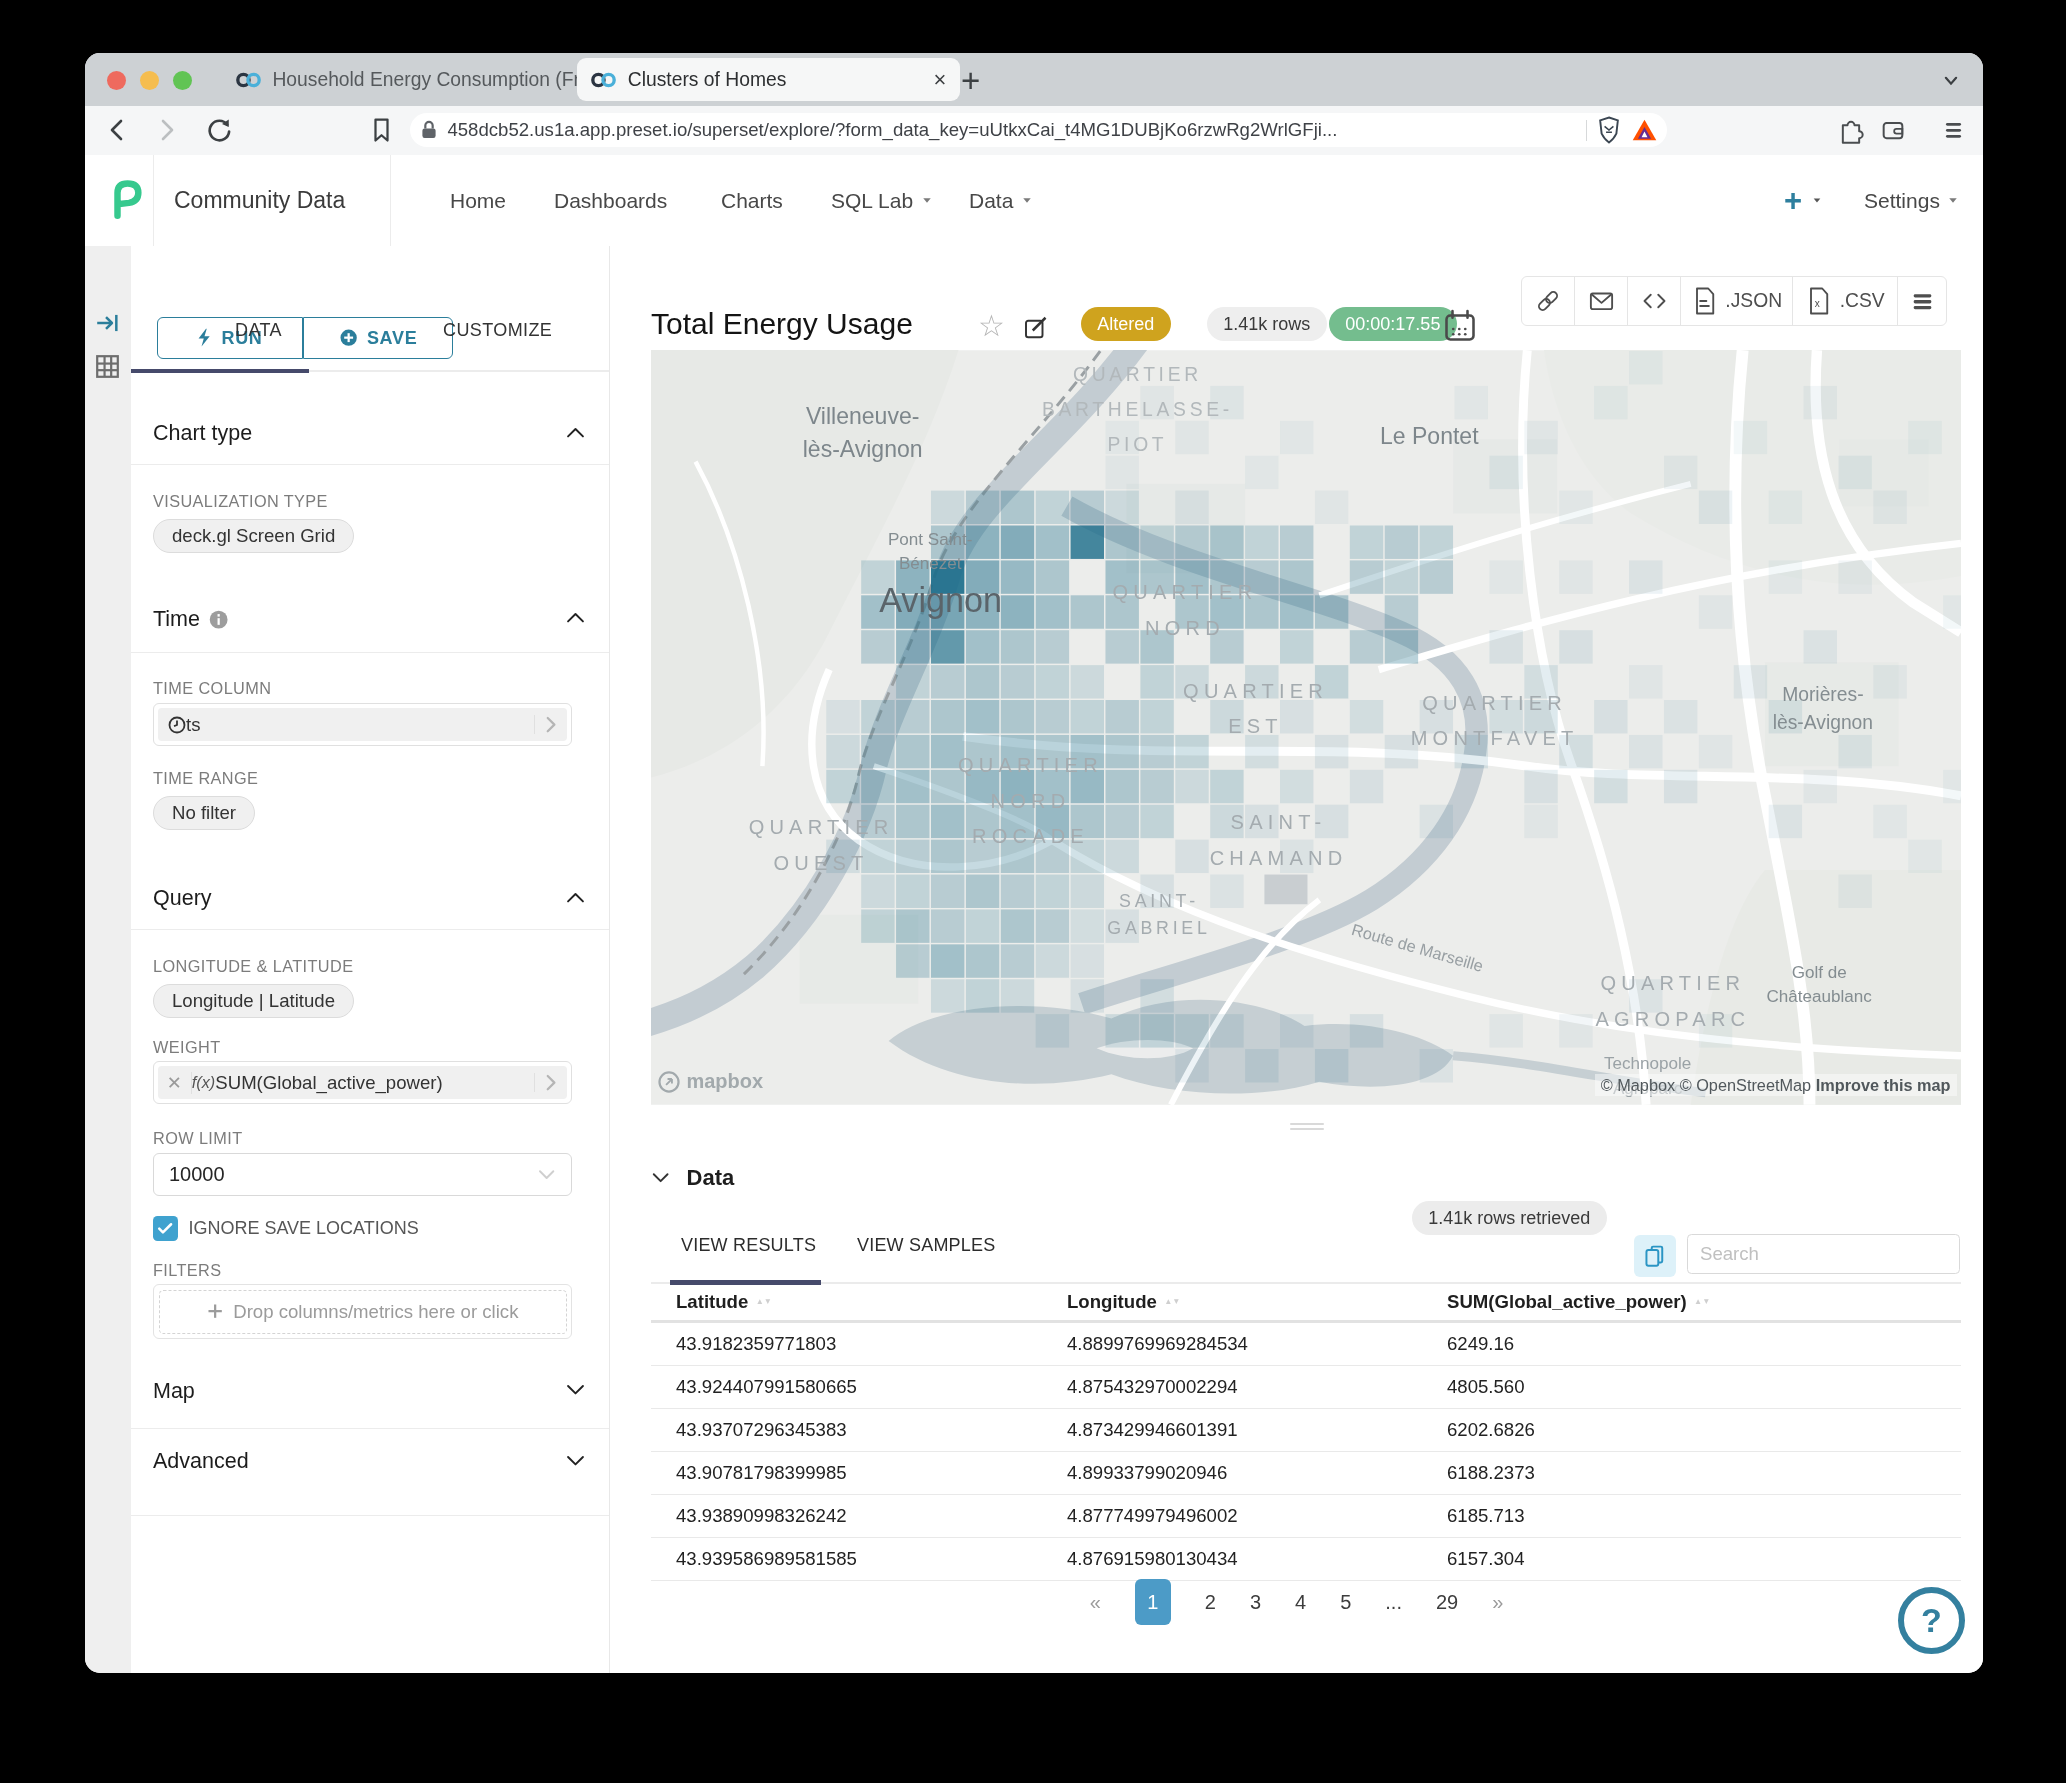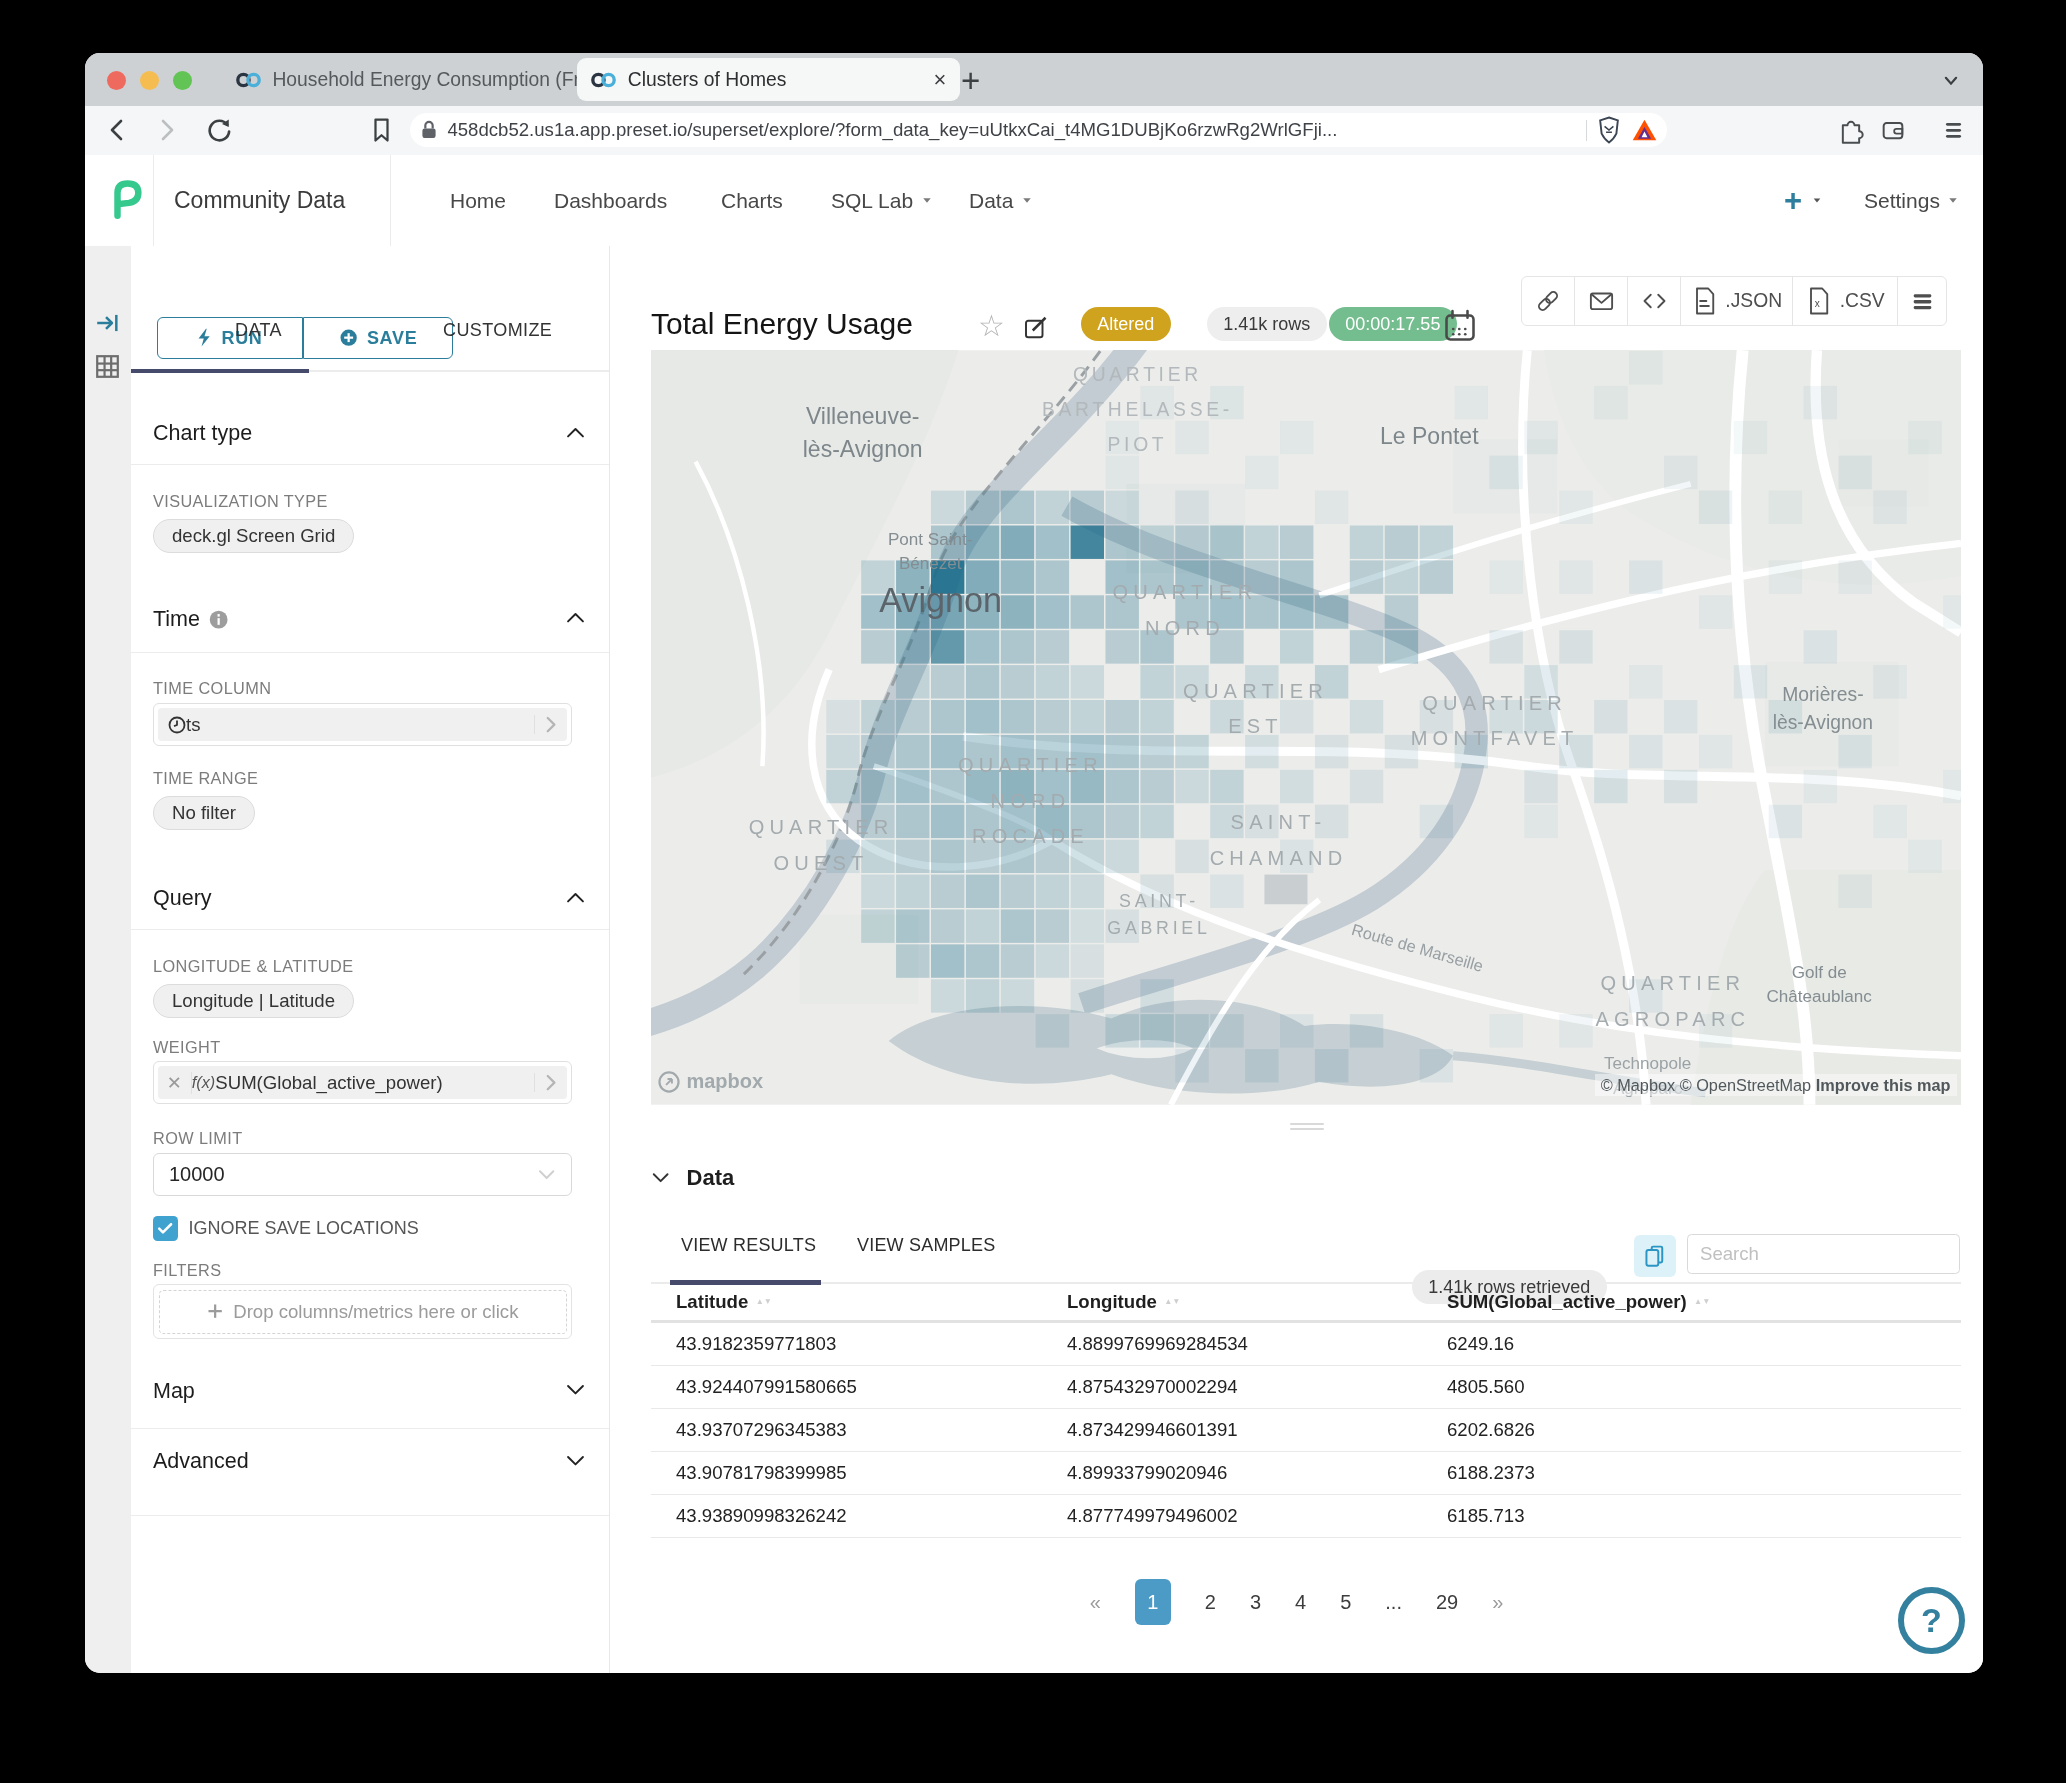--- a/index.html
+++ b/index.html
@@ -63,21 +63,21 @@
   .mapwrap{position:absolute;left:41px;top:104px;width:1310px;height:755px;overflow:hidden}
   .maplogo{position:absolute;left:7.4px;bottom:12px;display:flex;align-items:center;gap:6px;color:#9aa2a6;font-weight:700;font-size:20px;opacity:.9}
   .attrib{position:absolute;right:4.5px;bottom:9px;font-size:16.3px;color:#51585c;background:rgba(255,255,255,.45);padding:1.5px 6px}
   .draghandle{position:absolute;left:680px;top:874px;width:34px}
   .draghandle div{height:2.2px;background:#d9d9d9;margin:3px 0;border-radius:1.5px}
 
   .datahead{position:absolute;left:41px;top:919px;display:flex;align-items:center;gap:16.3px;font-size:22px;font-weight:700;color:#1e1e1e}
   .dtab{position:absolute;top:989px;font-size:18px;color:#2c2c2c;letter-spacing:0.2px}
   .dtabline{position:absolute;left:41px;top:1036px;width:1310px;height:1.5px;background:#ebebeb}
   .dtabind{position:absolute;left:60px;top:1034px;width:151px;height:4.5px;background:#464a6b}
-  .retr{position:absolute;left:802px;top:1024px}
+  .retr{position:absolute;left:802px;top:955px}
   .copybox{position:absolute;left:1024px;top:989px;width:42px;height:42px;background:#ddf1f9;border-radius:6px;display:flex;align-items:center;justify-content:center}
   .search{position:absolute;left:1077px;top:988px;width:273px;height:40px;border:0.7px solid #d9d9d9;border-radius:4.5px;box-sizing:border-box;font-size:18.6px;color:#444;padding:0 12px;outline:none;background:#fff}
   .search::placeholder{color:#c0c0c0}
 
   .table{position:absolute;left:41px;top:1038px;width:1310px}
   .thead{display:grid;grid-template-columns:391px 380px 1fr;height:36px;align-items:center;border-bottom:3px solid #e2e2e2;font-size:18.6px;font-weight:700;color:#1f1f1f}
   .thead>div{padding-left:25px;display:flex;align-items:center;gap:7.4px}
   .trow{display:grid;grid-template-columns:391px 380px 1fr;height:42px;align-items:center;border-bottom:1.5px solid #e9e9e9;font-size:18.6px;color:#222}
   .trow>div{padding-left:25px}
   .sort{display:inline-flex;flex-direction:column;line-height:6.7px;font-size:8.2px;color:#cfcfcf}
@@ -811,20 +811,25 @@
           <div class="trow">
             <div>43.90781798399985</div>
             <div>4.89933799020946</div>
             <div>6188.2373</div>
           </div>
           <div class="trow">
             <div>43.93890998326242</div>
             <div>4.877749979496002</div>
             <div>6185.713</div>
           </div>
+          <div class="trow">
+            <div>43.939586989581585</div>
+            <div>4.876915980130434</div>
+            <div>6157.304</div>
+          </div>
         </div>
     </div>
 
     <div class="pagin" id="pagination">
         <span class="navg">«</span>
         <span class="active">1</span>
         <span>2</span>
         <span>3</span>
         <span>4</span>
         <span>5</span>

